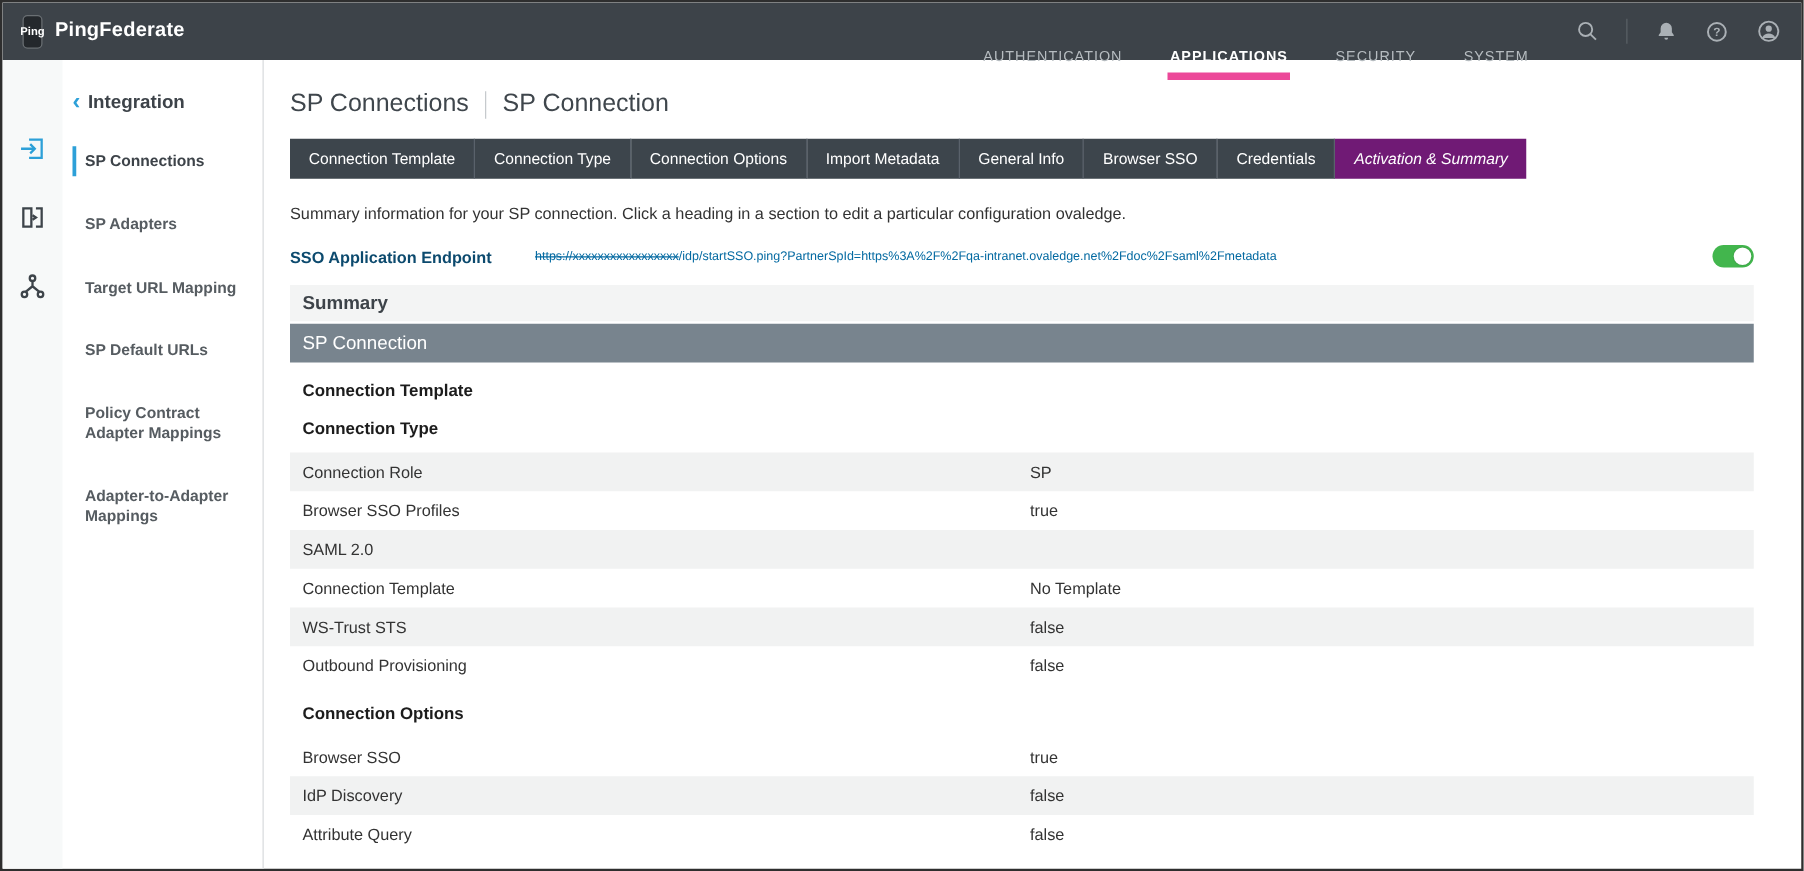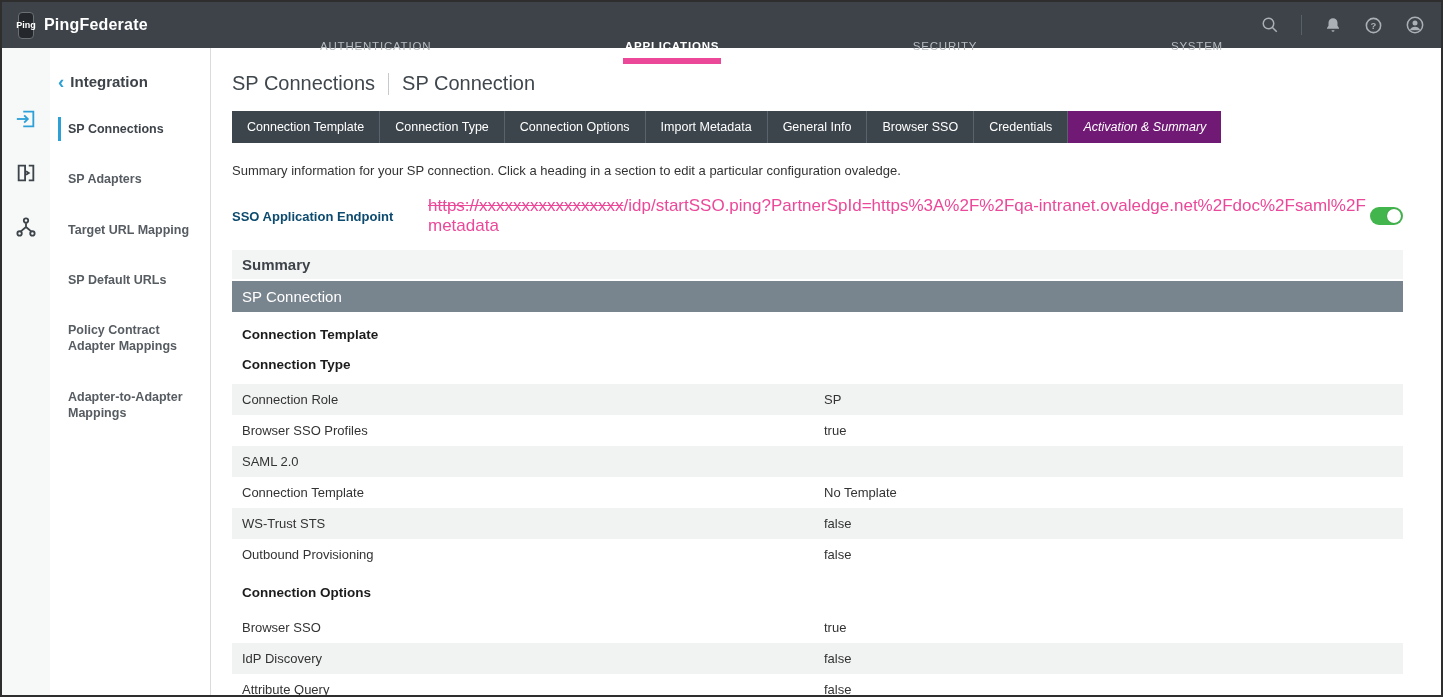--- a/index.html
+++ b/index.html
@@ -15,21 +15,21 @@
   .topbar {
     height: 46px; background:#3d4349; color:#fff; flex: 0 0 46px;
     display:flex; align-items:center; padding:0 16px;
   }
   .brand-area { display:flex; align-items:center; gap:10px; min-width:300px; }
   .logo {
     width:16px; height:27px; background:#24282c; border:1px solid #6a6f73; border-radius:4px;
     color:#fff; font-size:9px; font-weight:bold; display:flex; align-items:center; justify-content:center;
   }
   .brand { font-size:16px; font-weight:bold; letter-spacing:.2px; }
-  .topnav { flex:1; display:flex; justify-content:space-between; gap:58px;margin-top:48px; }
+  .topnav { flex:1; display:flex; justify-content:flex-end; gap:34px;margin-top:48px; }
   .nav-item {
     color:#b6bcc0; font-size:11.5px; letter-spacing:.8px; text-transform:uppercase;
     padding:6px 2px; cursor:pointer; text-decoration:none;
   }
   .nav-item.active { color:#fff; font-weight:bold; border-bottom:6px solid #ec4899; }
   .top-icons { display:flex; align-items:center; gap:22px; min-width:200px; justify-content:flex-end; }
   .top-icons svg { display:block; }
   .icon-btn { color:#aab0b5; cursor:pointer; }
   .vdiv { width:1px; height:20px; background:#5a6166; }
 
@@ -65,21 +65,21 @@
     background:#3d454c; color:#fff; font-size:12.5px; padding:9px 15px;
     border-right:1px solid #5a626b; cursor:pointer; white-space:nowrap;
   }
   .tab:last-child { border-right:none; }
   .tab.active { background:#701a75;font-style:italic; }
 
   .hint { font-size:13px; color:#333; margin:20px 0 18px; }
 
   .sso-row { display:flex; align-items:center; margin:4px 0 14px; }
   .sso-label { font-size:13px; color:#0c4a6e; width:196px; flex:0 0 196px;font-weight:bold; }
-  .sso-link { font-size:17px; color:#ec4899; text-decoration:none; word-break:break-all; cursor:pointer; }
+  .sso-link { font-size:10px; color:#0369a1; text-decoration:none; word-break:break-all; cursor:pointer; }
   .redacted { text-decoration:line-through; }
   .toggle {
     margin-left:auto; width:33px; height:18px; border-radius:10px; background:#42b64d;
     position:relative; cursor:pointer; flex:0 0 33px;
   }
   .toggle .knob {
     position:absolute; right:2px; top:2px; width:14px; height:14px; border-radius:50%;
     background:#fff; box-shadow:0 0 1px rgba(0,0,0,.4);
   }
 

